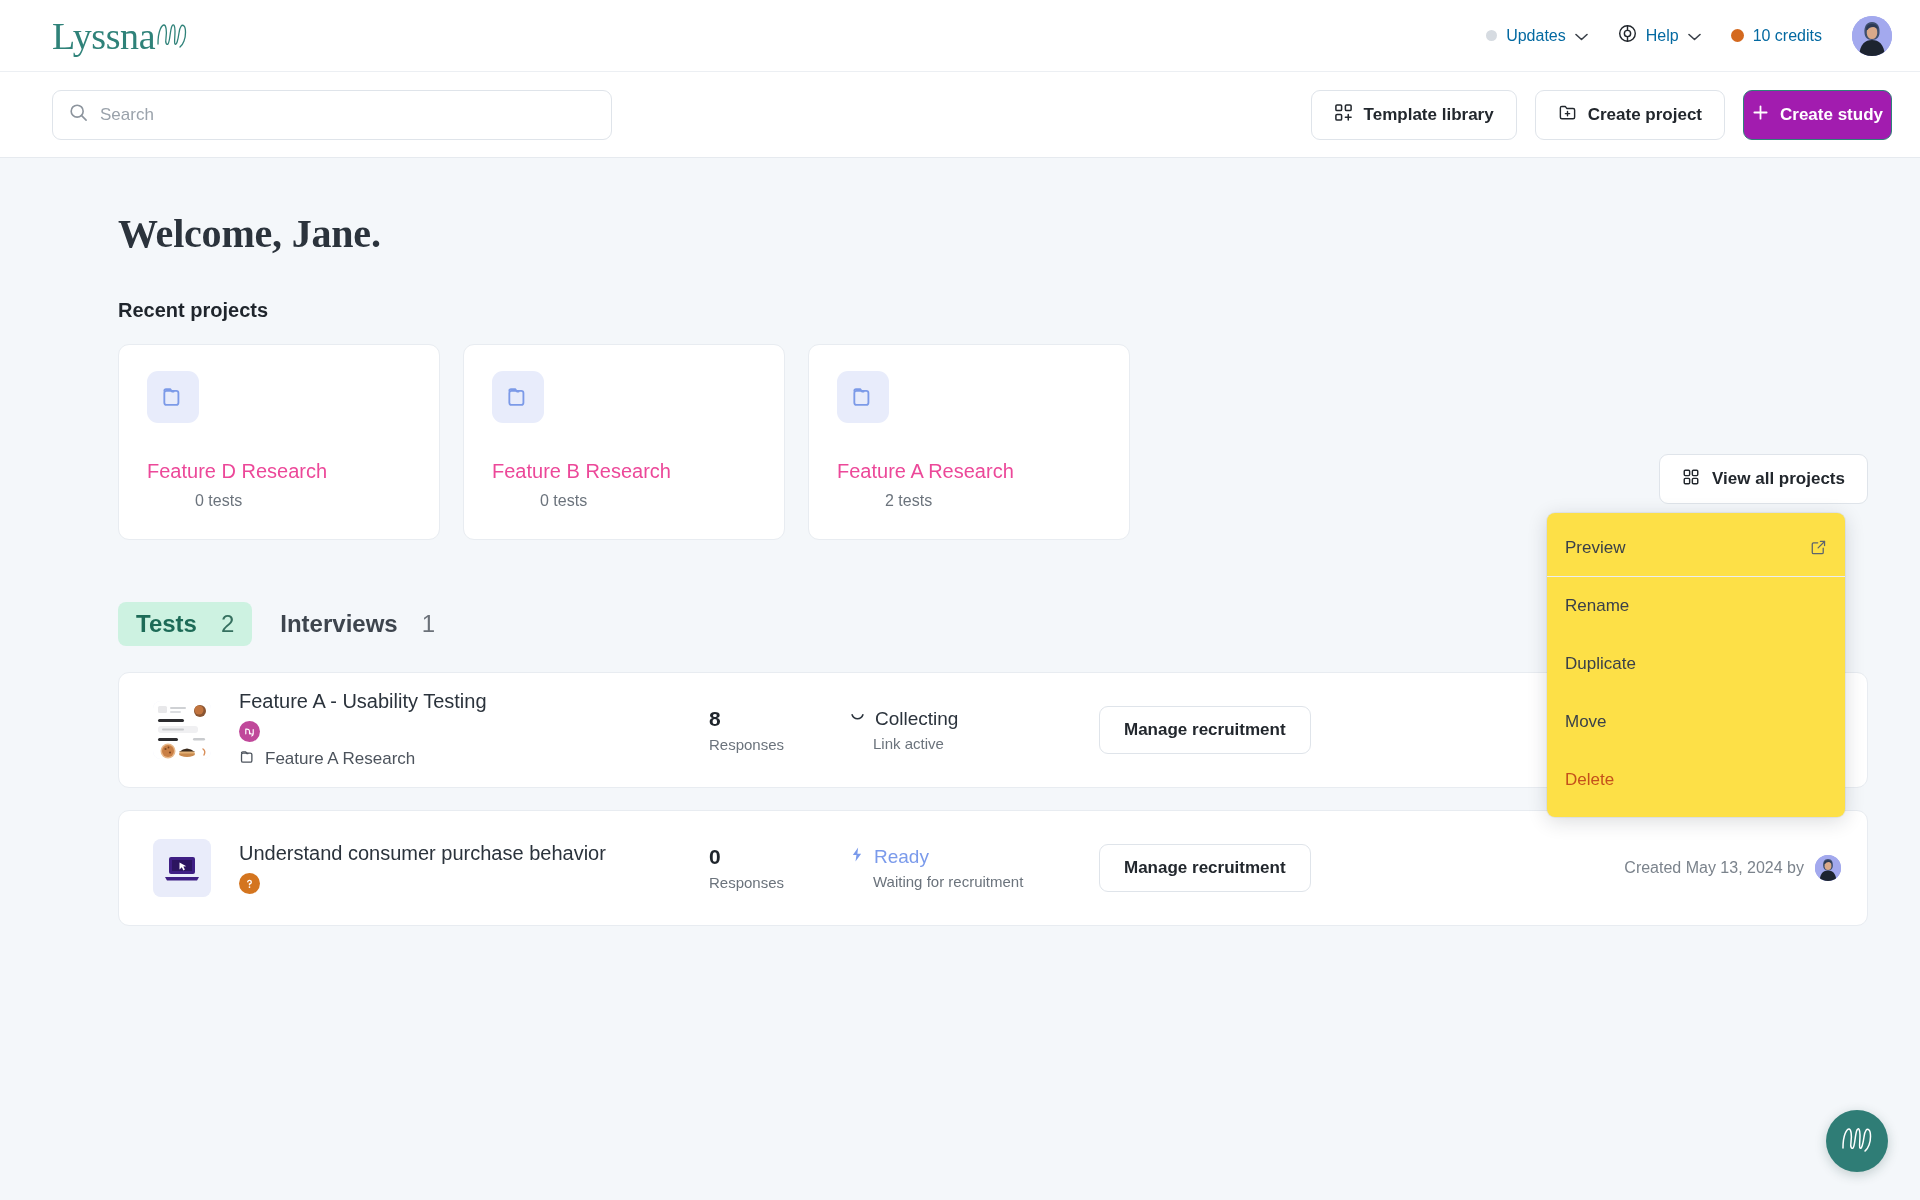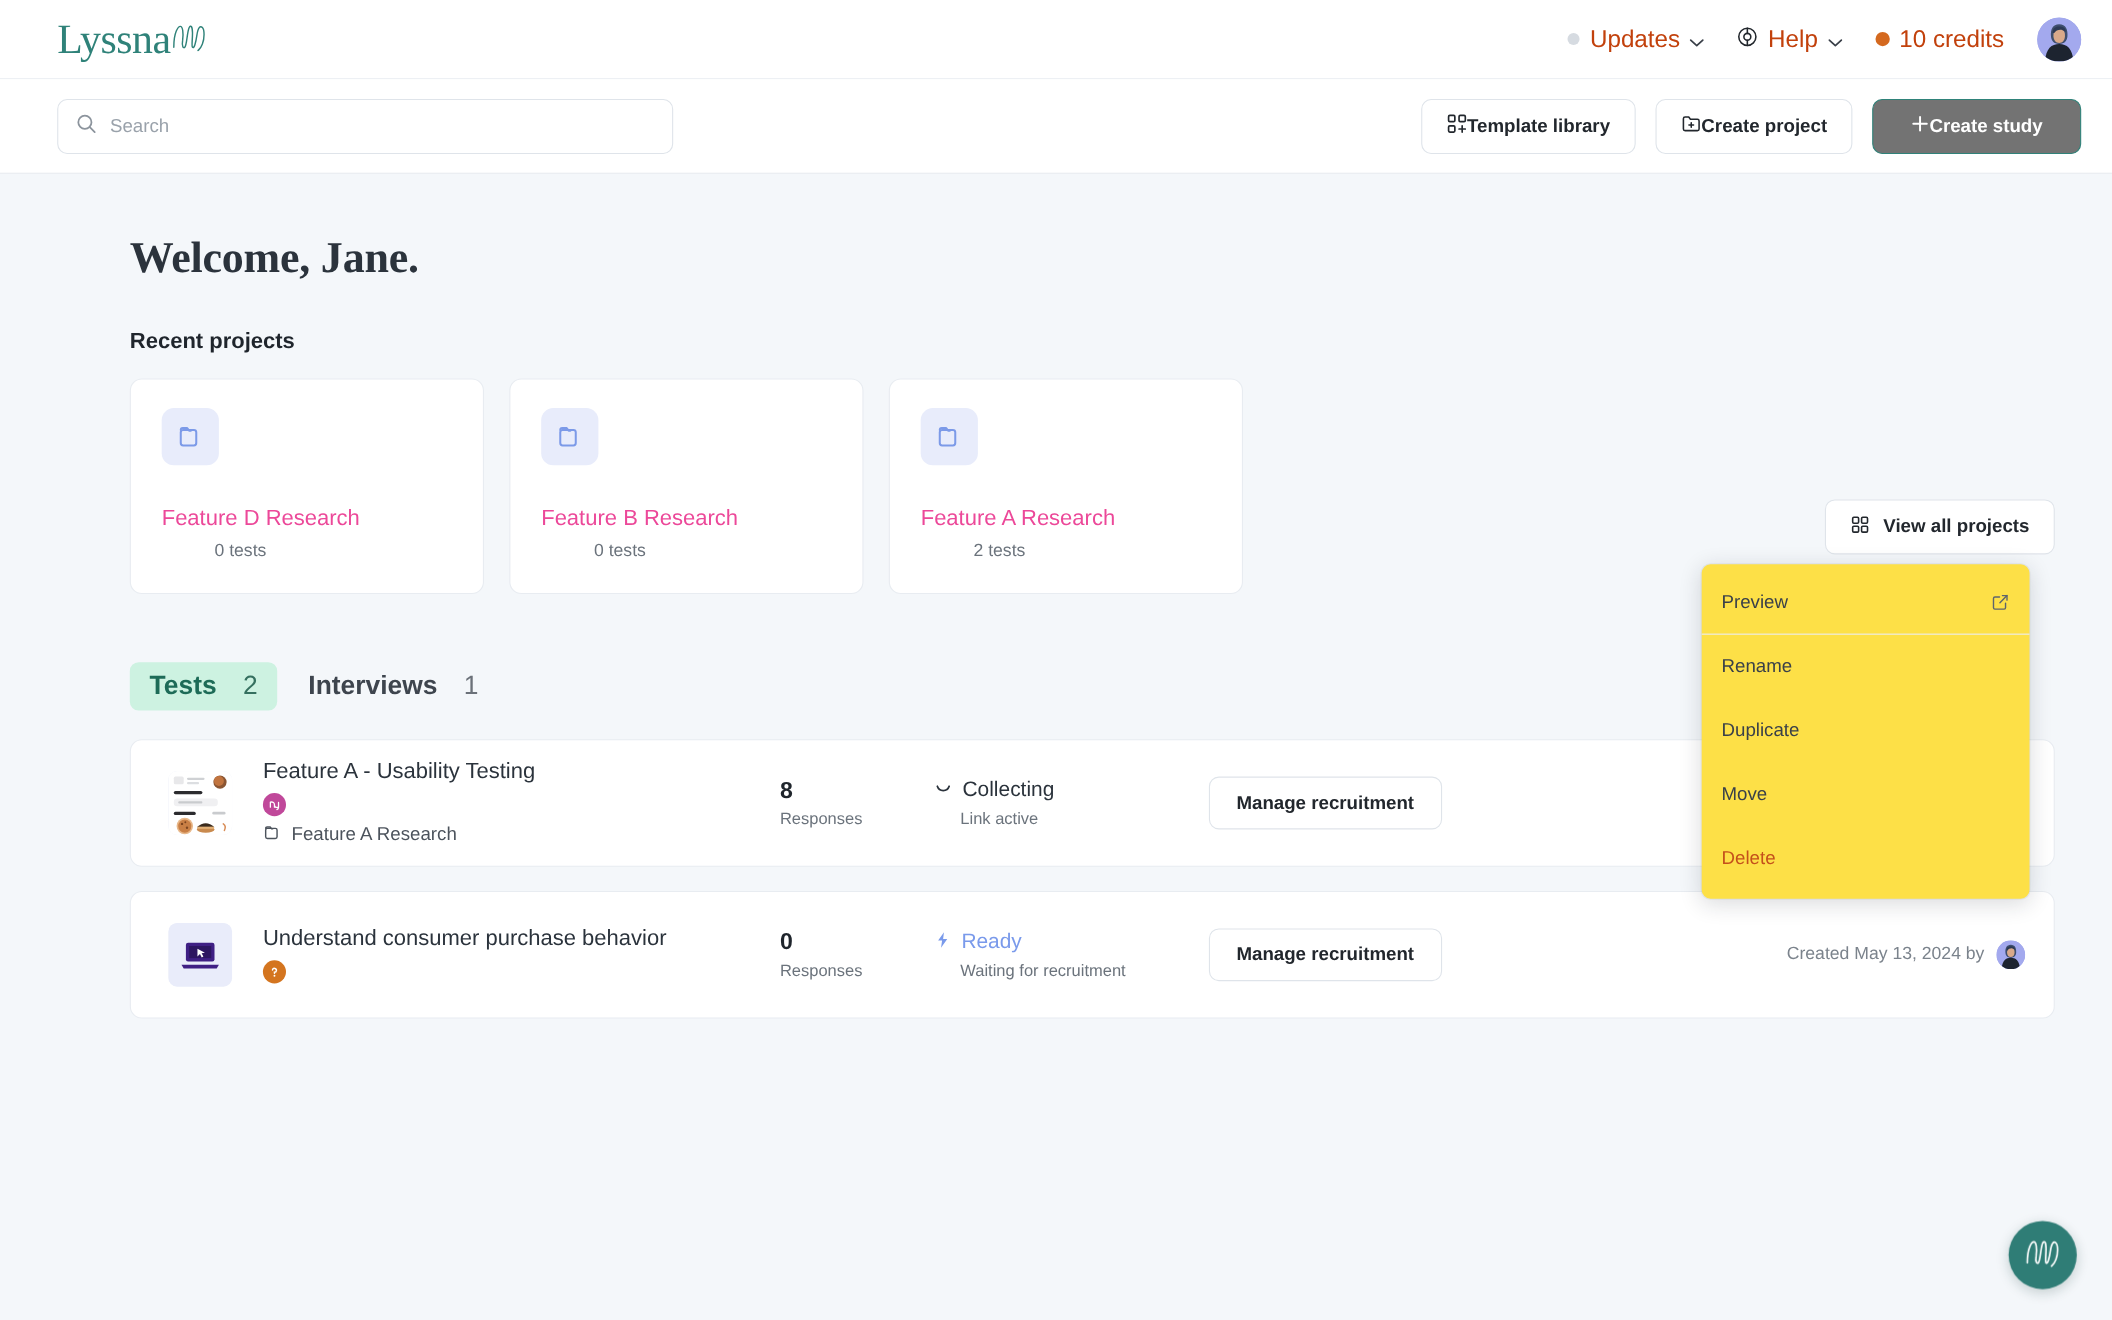--- a/index.html
+++ b/index.html
@@ -40,22 +40,22 @@
   .topbar-right {
     margin-left: auto;
     display: flex;
     align-items: center;
     gap: 30px;
   }
   .nav-item {
     display: flex;
     align-items: center;
     gap: 9px;
-    font-size: 22px;
-    color: #c2410c;
+    font-size: 16px;
+    color: #0369a1;
     cursor: pointer;
     white-space: nowrap;
   }
   .dot-gray {
     width: 11px; height: 11px; border-radius: 50%;
     background: #d6dbe1; flex: none;
   }
   .dot-orange {
     width: 13px; height: 13px; border-radius: 50%;
     background: #d4691f; flex: none;
@@ -104,38 +104,39 @@
     display: flex;
     align-items: center;
     gap: 18px;
   }
   .btn {
     height: 50px;
     border-radius: 9px;
     display: inline-flex;
     align-items: center;
     justify-content: center;
+    gap: 11px;
     font-size: 17px;
     font-family: inherit;
     cursor: pointer;
     white-space: nowrap;
     padding: 0 22px;
   }
   .btn-outline {
     background: #fff;
     border: 1px solid #dfe4ea;
     color: #22272d;
     font-weight: bold;
   }
   .btn-primary {
-    background: #737373;
+    background: #a21caf;
     border: 1px solid #2f8279;
     color: #ffffff;
     font-weight: bold;
-    padding: 0 34px;
+    padding: 0 8px;
   }
 
   
   .main {
     padding: 52px 52px 0 118px;
     position: relative;
     height: calc(1200px - 72px - 86px);
   }
   .welcome {
     font-family: "Liberation Serif", serif;

